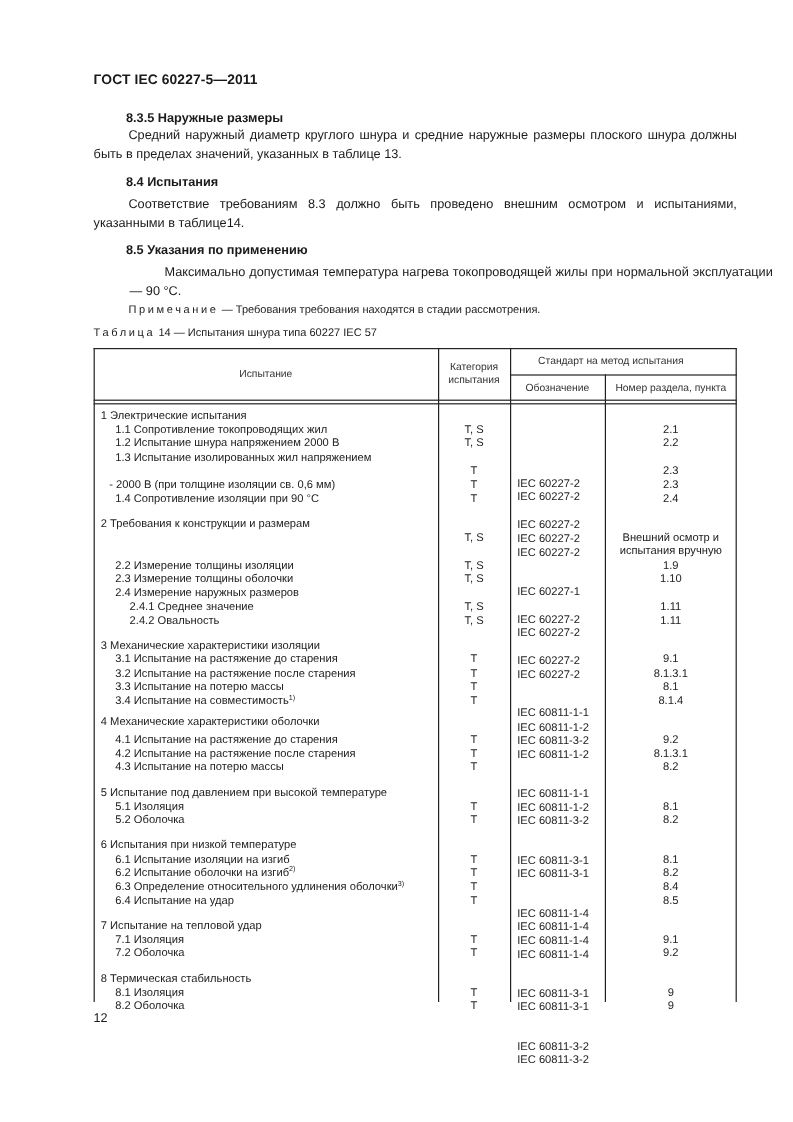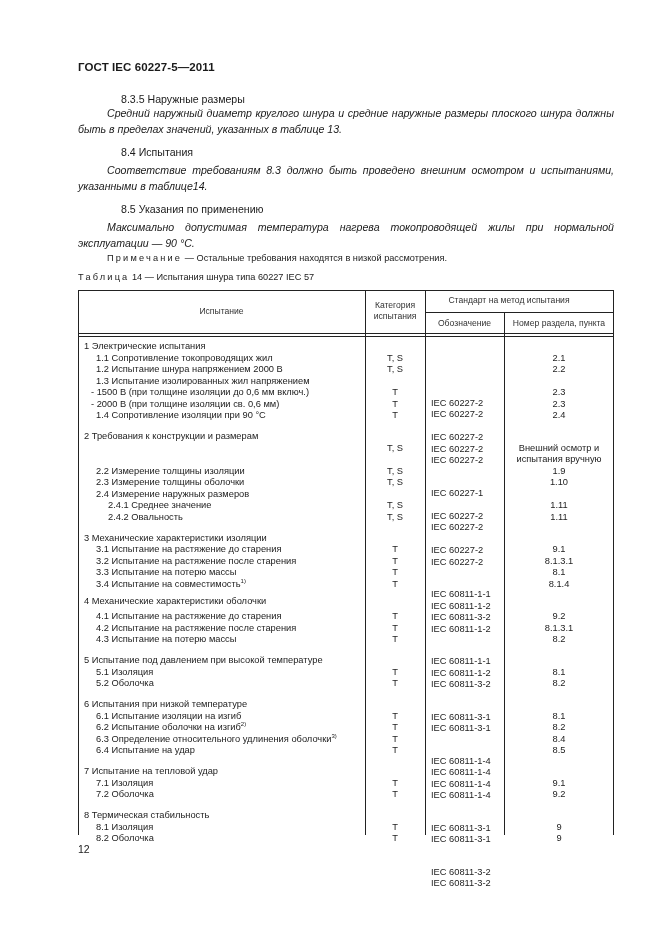--- a/index.html
+++ b/index.html
@@ -3,22 +3,22 @@
 <meta charset="utf-8">
 <style>
   html, body { margin: 0; padding: 0; background: #ffffff; }
   body {
     width: 661px; height: 935px; position: relative; overflow: hidden;
     font-family: "Liberation Sans", "DejaVu Sans", sans-serif;
     color: #1a1a1a;
   }
   .abs { position: absolute; }
   .doc-header { left: 78px; top: 61px; font-size: 11.5px; font-weight: bold; letter-spacing: 0.1px; }
-  .sec-title { font-size: 10.6px; font-weight: normal; left: 121px; }
-  .para { left: 78px; width: 536px; font-size: 10.6px; line-height: 16px; text-indent: 29px; text-align: justify; font-style: italic; }
+  .sec-title { font-size: 10.6px; font-weight: bold; left: 105px; }
+  .para { left: 78px; width: 536px; font-size: 10.6px; line-height: 16px; text-indent: 29px; text-align: justify; }
   .note { left: 107px; font-size: 9.2px; }
   .note .spaced { letter-spacing: 2.2px; }
   .caption { left: 78px; font-size: 9.2px; }
   .caption .spaced { letter-spacing: 2.2px; }
   .page-num { left: 78px; top: 843px; font-size: 10.5px; }
 
   
   .tbl { left: 78px; top: 290px; width: 536px; height: 545px; }
   .tbl .line { position: absolute; background: #222; }
   .th { position: absolute; font-size: 8.6px; color: #333; text-align: center; }
@@ -38,24 +38,24 @@
 
 <div class="abs doc-header">ГОСТ IEC 60227-5—2011</div>
 
 <div class="abs sec-title" style="top:93px;">8.3.5  Наружные размеры</div>
 <div class="abs para" style="top:105px;">Средний наружный диаметр круглого шнура и средние наружные размеры плоского шнура должны быть в пределах значений, указанных в таблице 13.</div>
 
 <div class="abs sec-title" style="top:146px;">8.4  Испытания</div>
 <div class="abs para" style="top:162px;">Соответствие требованиям 8.3 должно быть проведено внешним осмотром и испытаниями, указанными в таблице14.</div>
 
 <div class="abs sec-title" style="top:203px;">8.5  Указания по применению</div>
-<div class="abs para" style="top:219px;">Максимально допустимая температура нагрева токопроводящей жилы при нормальной эксплуатации — 90 °C.</div>
+<div class="abs para" style="top:219px;margin-left:30px;">Максимально допустимая температура нагрева токопроводящей жилы при нормальной эксплуатации — 90 °C.</div>
 
 <div class="abs note" style="top:253px;">
-  <span class="spaced">Примечание</span><span> — Остальные требования находятся в низкой рассмотрения.</span>
+  <span class="spaced">Примечание</span><span> — Требования требования находятся в стадии рассмотрения.</span>
 </div>
 
 <div class="abs caption" style="top:272px;">
   <span class="spaced">Таблица</span><span> 14 — Испытания шнура типа 60227 IEC 57</span>
 </div>
 
 <div class="abs tbl">
 
   <div class="line" style="left:0;top:0;width:536px;height:1px;"></div>
   <div class="line" style="left:0;top:0;width:1px;height:545px;"></div>
@@ -95,21 +95,20 @@
         <span class="c3">IEC 60227-2</span>
         <span class="c4">2.2</span>
       </div>
       <div class="row" style="top: 34.5px;">
         <span class="c1 lvl1">1.3  Испытание изолированных жил напряжением</span>
         <span class="c2"></span>
         <span class="c3"></span>
         <span class="c4"></span>
       </div>
       <div class="row" style="top: 46px;">
-        <span class="c1 dash">-  1500 В (при толщине изоляции до 0,6 мм включ.)</span>
         <span class="c2">T</span>
         <span class="c3">IEC 60227-2</span>
         <span class="c4">2.3</span>
       </div>
       <div class="row" style="top: 57.5px;">
         <span class="c1 dash">-  2000 В (при толщине изоляции св. 0,6 мм)</span>
         <span class="c2">T</span>
         <span class="c3">IEC 60227-2</span>
         <span class="c4">2.3</span>
       </div>

